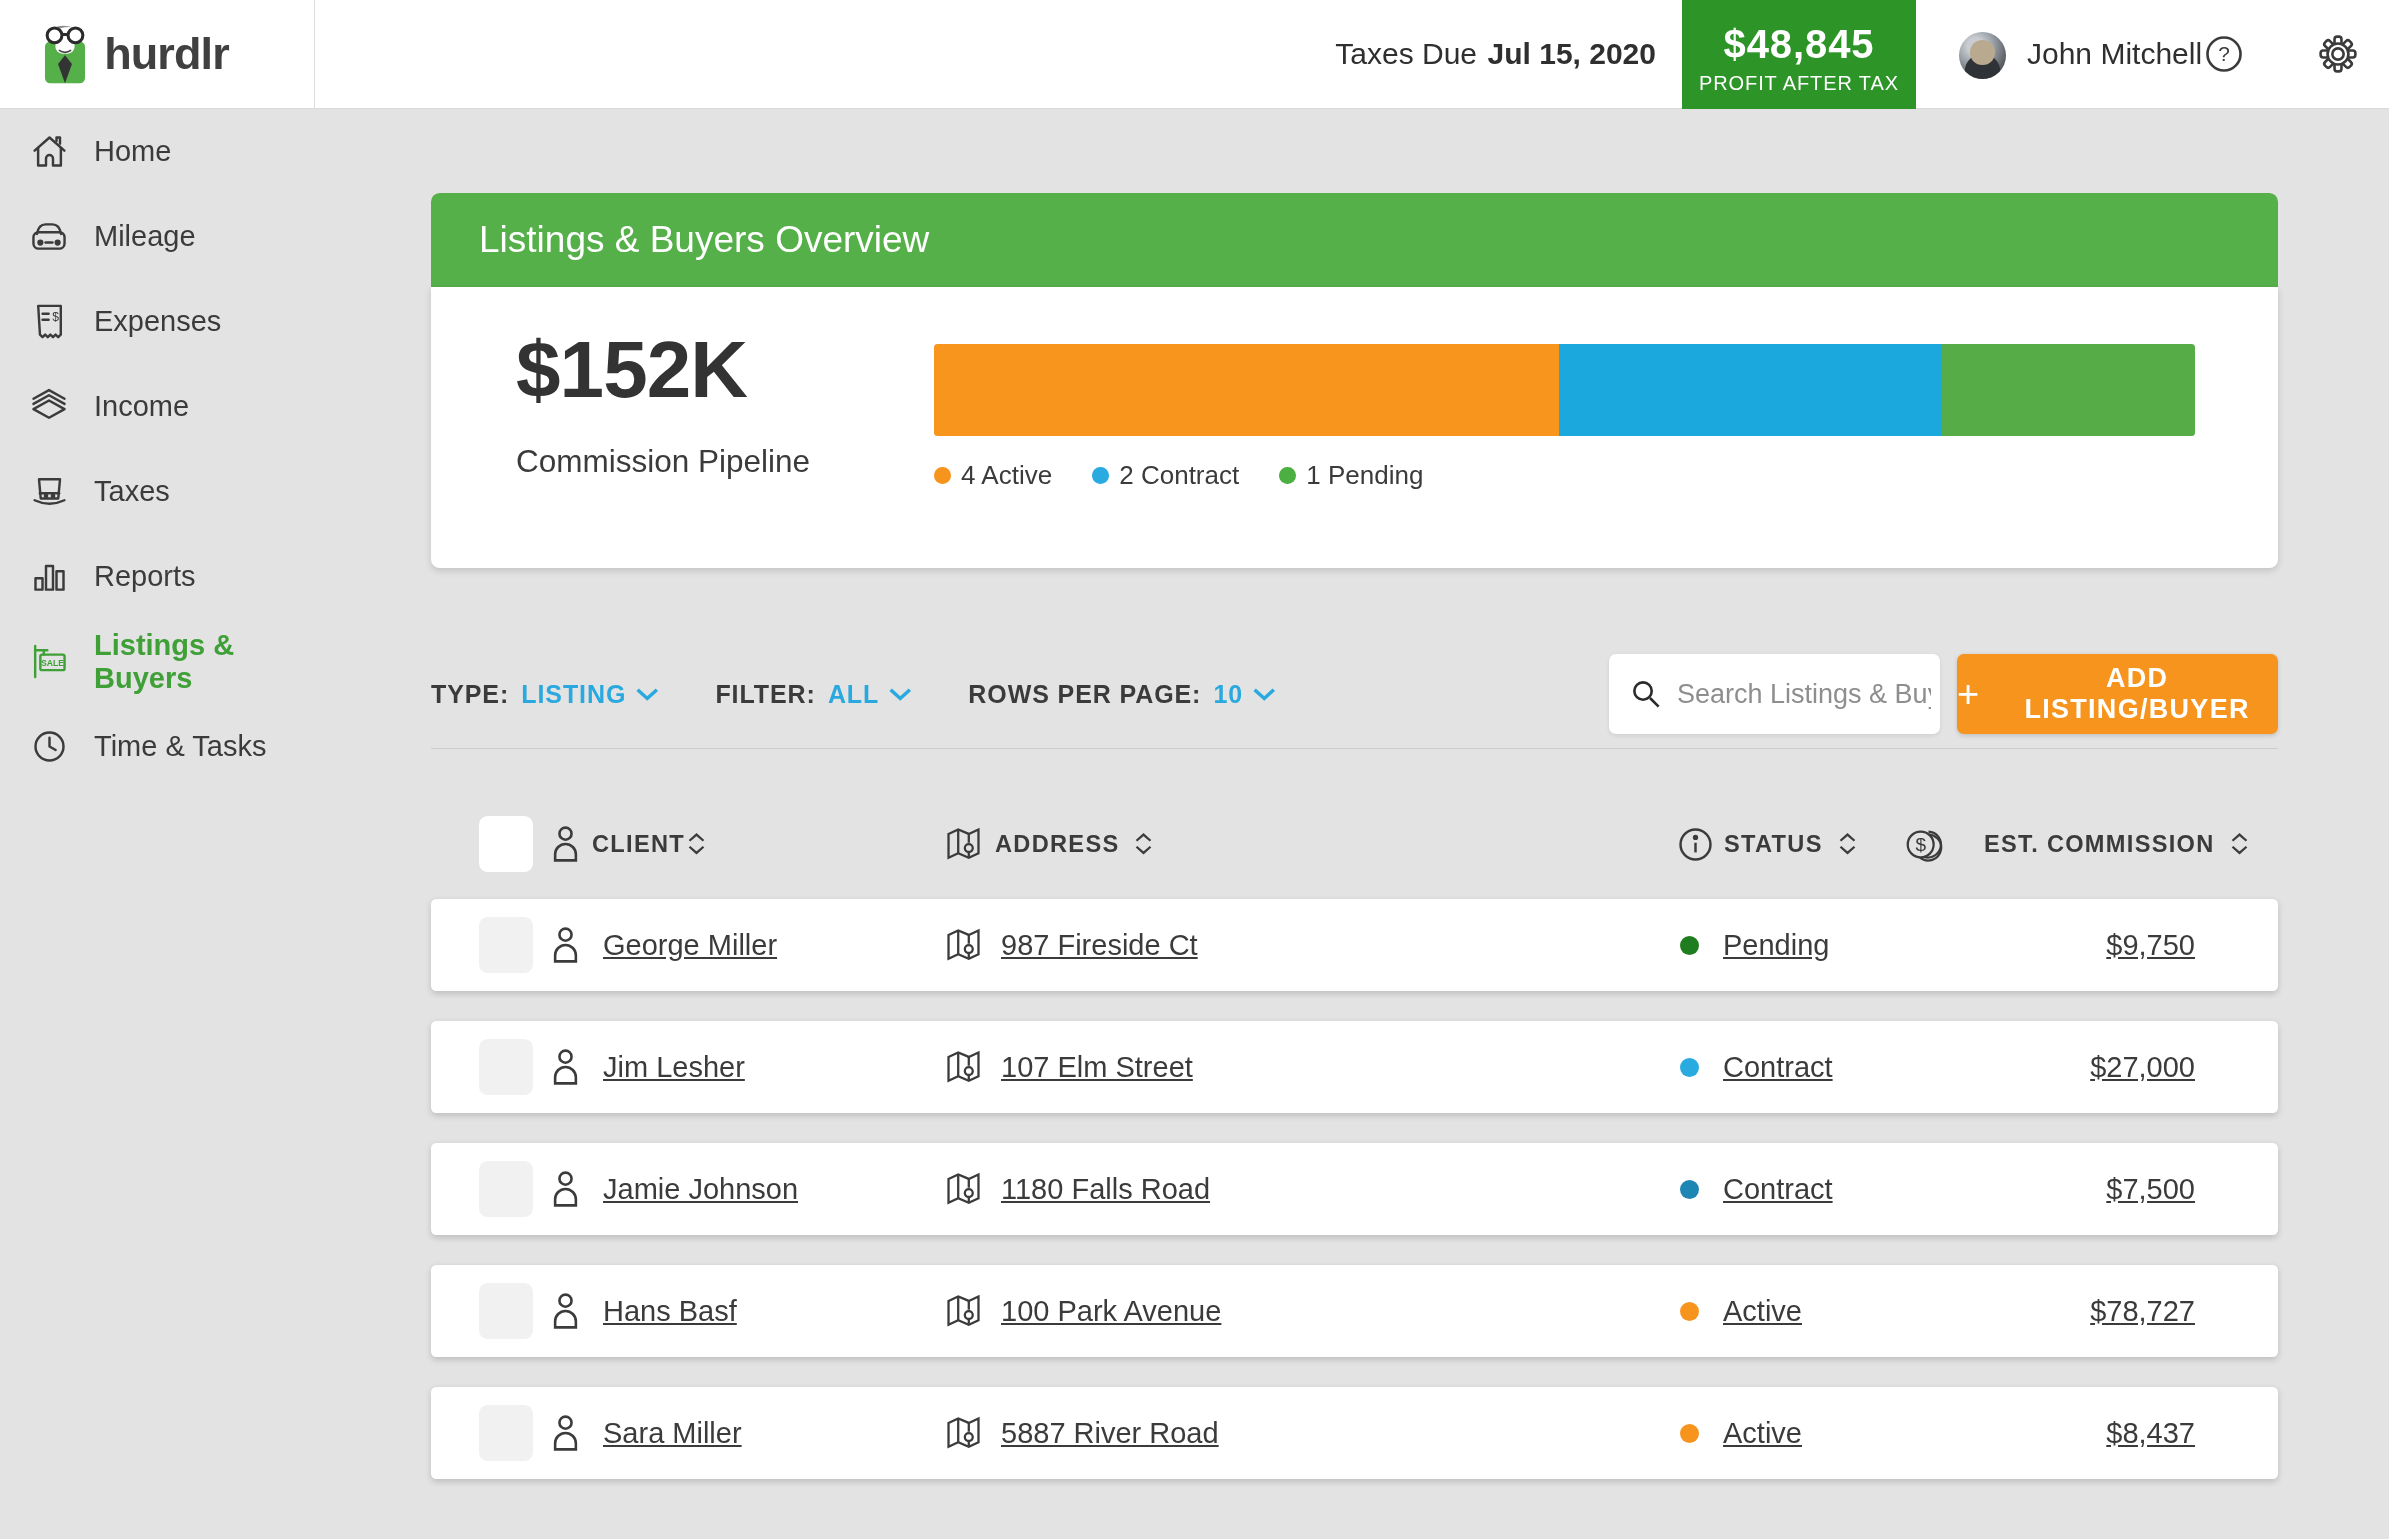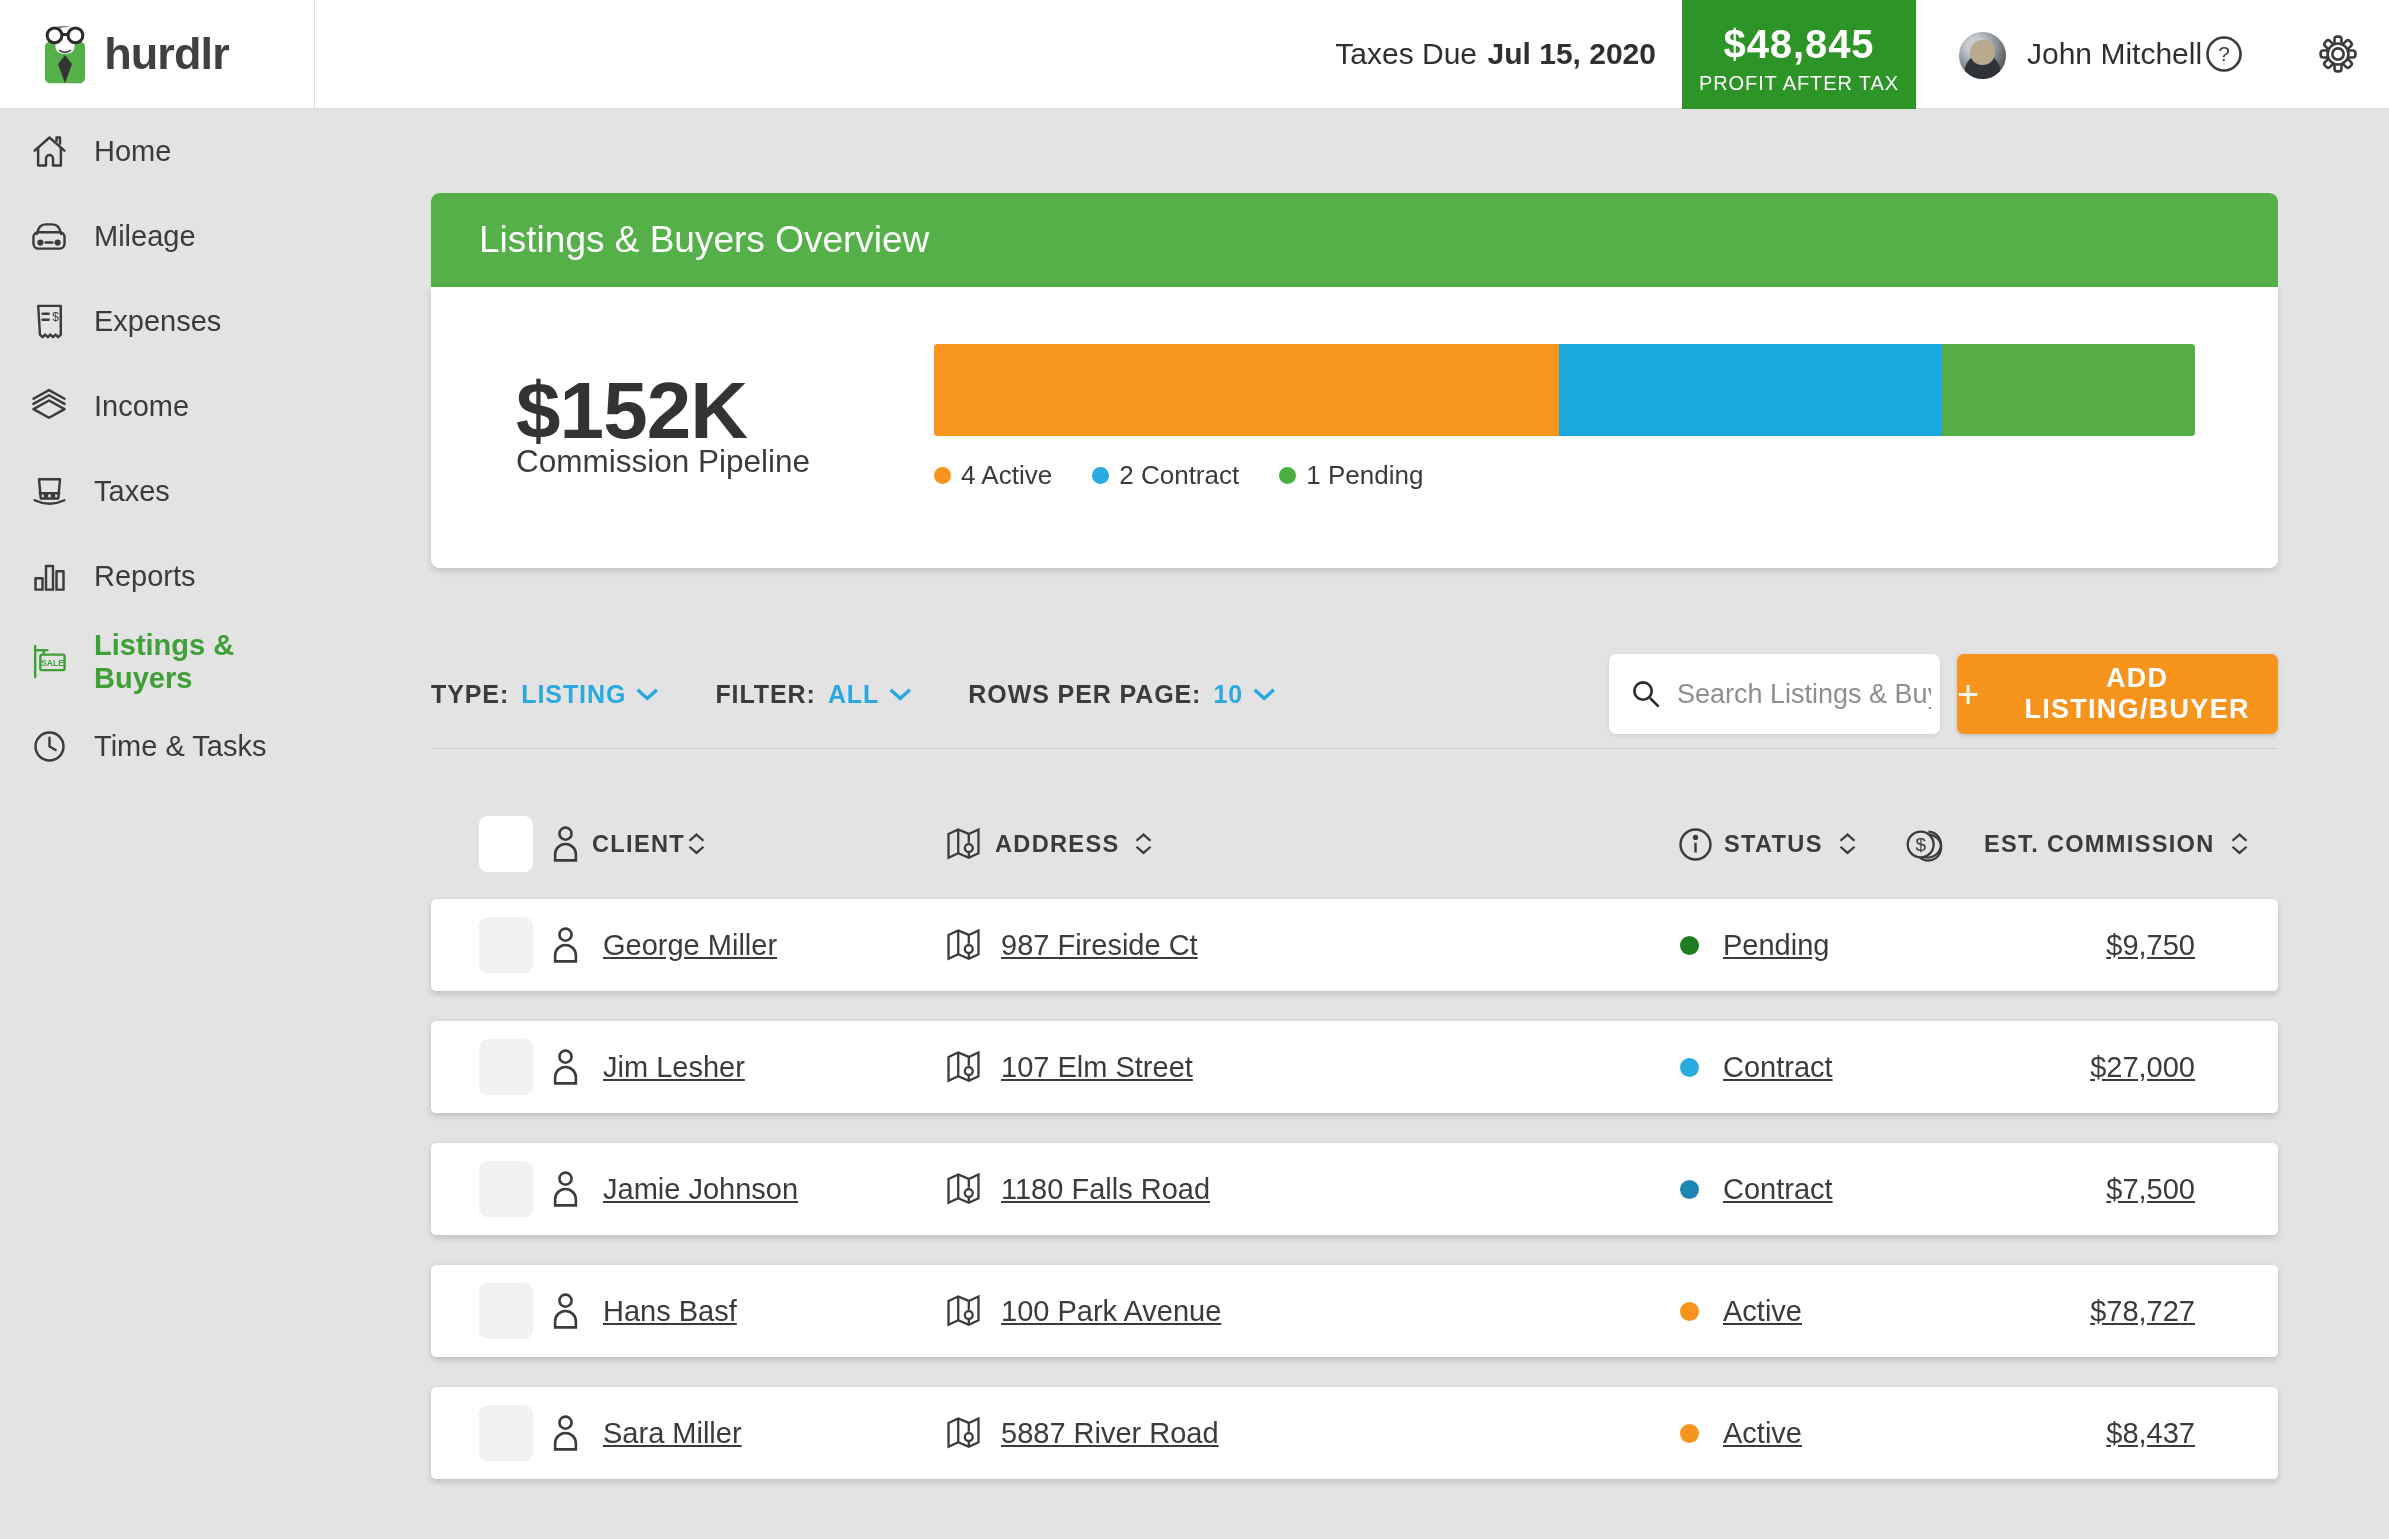--- a/index.html
+++ b/index.html
@@ -26,21 +26,21 @@
   .icon-btn { position:absolute; top:0; height:108px; display:flex; align-items:center; cursor:pointer; }
   
   .sidebar { position:absolute; left:0; top:109px; width:315px; }
   .side-item { display:flex; align-items:center; height:85px; padding-left:30px; gap:26px; font-size:29px; color:#3B3B3B; cursor:pointer; }
   .side-item.active { color:#3FA037; font-weight:bold; }
   .side-item .ic { width:38px; display:flex; justify-content:center; }
   
   .main { position:absolute; left:431px; top:0; width:1847px; height:1539px; }
   .ov-header { position:absolute; top:193px; left:0; width:1847px; height:94px; background:#55B04A; border-radius:8.7px 8.7px 0 0; display:flex; align-items:center; padding-left:48px; color:#fff; font-size:37px; }
   .ov-body { position:absolute; top:287px; left:0; width:1847px; height:281px; background:#fff; border-radius:0 0 8.7px 8.7px; box-shadow:0 2.6px 7px rgba(0,0,0,.14); }
-  .pipeline-total { position:absolute; left:85px; top:37px; font-size:80px; font-weight:bold; color:#333; letter-spacing:-0.9px;margin-top:41px; }
+  .pipeline-total { position:absolute; left:85px; top:37px; font-size:80px; font-weight:bold; color:#333; letter-spacing:-0.9px; }
   .pipeline-label { position:absolute; left:85px; top:156px; font-size:31.5px; color:#3B3B3B; }
   .bar { position:absolute; left:503px; top:57px; width:1261px; height:92px; display:flex; border-radius:3.5px; overflow:hidden; }
   .bar > div { height:100%; }
   .legend { position:absolute; left:503px; top:173px; display:flex; gap:40px; align-items:center; }
   .legend-item { display:flex; align-items:center; gap:10.5px; font-size:26px; color:#3B3B3B; }
   .legend-dot { width:16.6px; height:16.6px; border-radius:50%; }
   
   .toolbar { position:absolute; top:654px; left:0; width:1847px; height:80px; }
   .filters { position:absolute; left:0; top:0; height:80px; display:flex; align-items:center; gap:56px; }
   .filter-group { display:flex; align-items:center; gap:12.2px; font-size:25px; font-weight:bold; letter-spacing:0.9px; cursor:pointer; }

